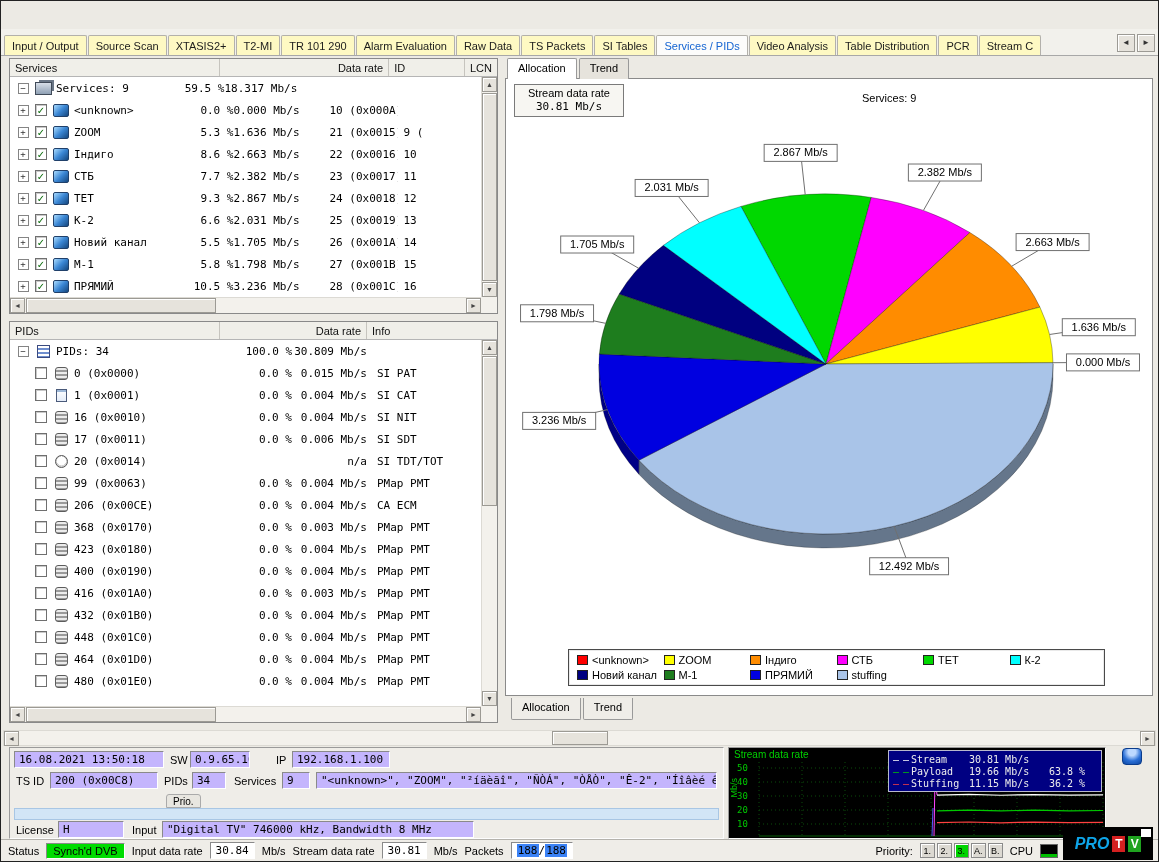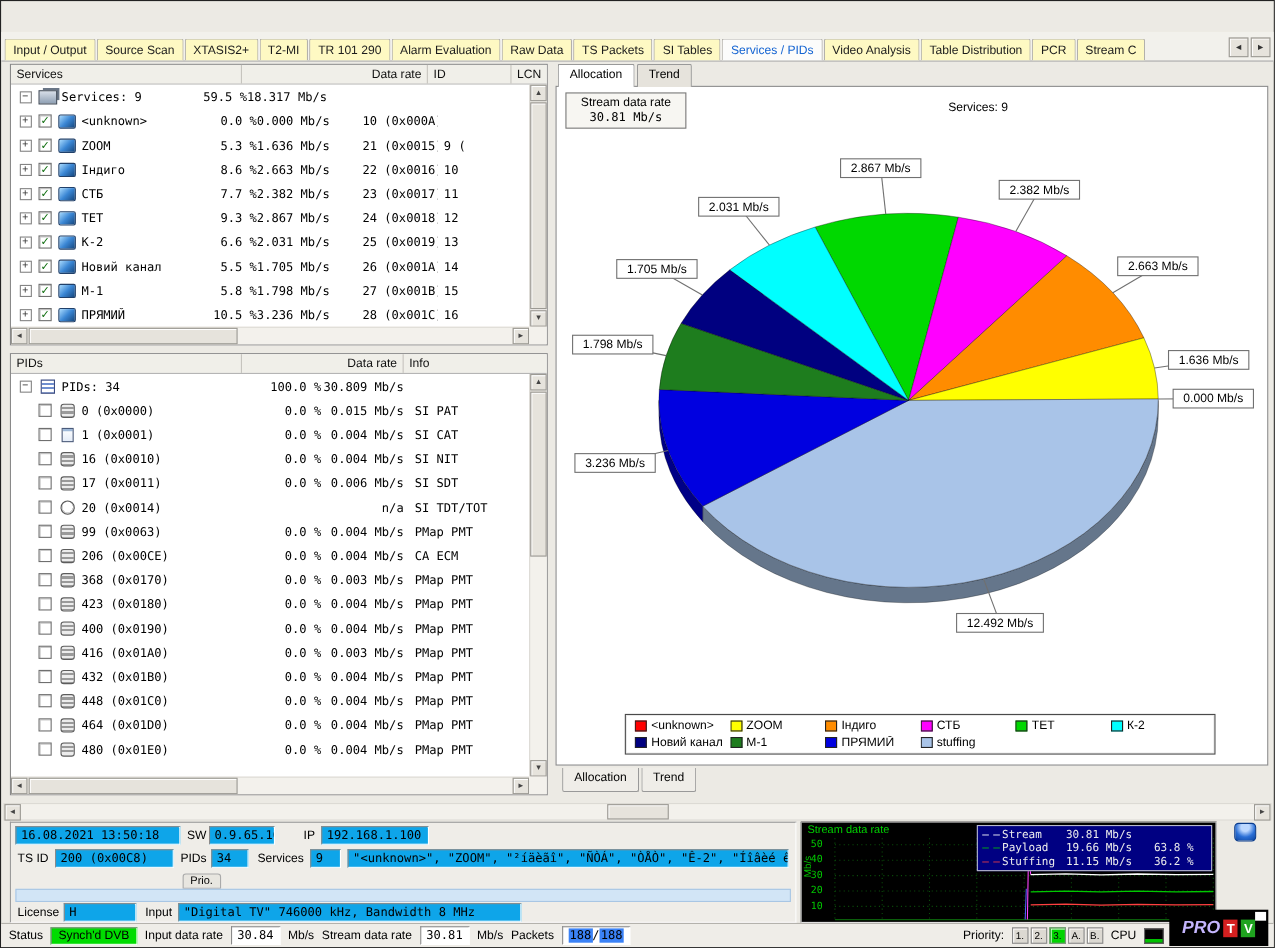--- a/index.html
+++ b/index.html
@@ -96,21 +96,21 @@
     box-shadow:inset 0 0 0 1px #e9e9e9;padding:4px 8px;display:grid;grid-template-columns:repeat(6,1fr);
     row-gap:3px;font-size:11px;}
   .lgitem{display:flex;align-items:center;gap:4px;white-space:nowrap;overflow:hidden;}
   .lgsw{width:11px;height:10px;border:1px solid #222;flex:none;}
   
   #main-hsb{position:absolute;left:2px;right:2px;top:729px;height:16px;background:#f3f1ec;border:1px solid #dcdad4;}
   
   #info{position:absolute;left:8px;top:746px;width:715px;height:92px;background:#efede8;
     border:1px solid;border-color:#9a9a9a #fdfdfd #fdfdfd #9a9a9a;font-size:11px;}
   .ilabel{position:absolute;white-space:nowrap;}
-  .scell{position:absolute;height:17px;background:#0ea5e9;border:1px solid;border-color:#8a8a8a #fff #fff #8a8a8a;
+  .scell{position:absolute;height:17px;background:#c4b5fd;border:1px solid;border-color:#8a8a8a #fff #fff #8a8a8a;
     font-family:"DejaVu Sans Mono",monospace;font-size:11px;padding:1px 4px;white-space:nowrap;overflow:hidden;}
   .minitab{position:absolute;border:1px solid #aaa;background:#e8e6e0;padding:0 6px;font-size:10px;
     border-radius:3px 3px 0 0;height:14px;line-height:13px;}
   .priostrip{position:absolute;left:4px;right:4px;height:12px;background:#d2e5f6;border:1px solid #a8c6e4;}
   
   #trend{position:absolute;left:727px;top:746px;width:378px;height:92px;background:#000;
     border:1px solid;border-color:#9a9a9a #fdfdfd #fdfdfd #9a9a9a;overflow:hidden;}
   .ttitle{position:absolute;left:5px;top:1px;color:#00d000;font-size:10px;}
   .tunit{position:absolute;left:0px;top:30px;color:#00c800;font-size:9px;writing-mode:vertical-rl;
     transform:rotate(180deg);}
@@ -134,21 +134,21 @@
     padding:1px 6px;color:#000;white-space:nowrap;}
   .pkt-green{background:#3b82f6;padding:0 1px;}
   .pri{width:15px;height:15px;border:1px solid #8a8a8a;background:#dcd9d2;box-shadow:inset 1px 1px 0 #fff;
     font-size:9px;display:flex;align-items:center;justify-content:center;flex:none;}
   .pri.on{background:#00d400;}
   .cpubox{width:18px;height:14px;background:#000;border:1px solid #666;
     background-image:linear-gradient(to top,#00c000 0 3px,#000 3px);flex:none;}
   .mlauto{margin-left:auto;}
   #logo{position:absolute;right:5px;bottom:1px;width:90px;height:33px;background:#000;display:flex;
     align-items:center;justify-content:center;gap:3px;z-index:6;}
-  .logo-pro{color:#c4b5fd;font:italic bold 16px "Liberation Sans",sans-serif;}
+  .logo-pro{color:#0ea5e9;font:italic bold 16px "Liberation Sans",sans-serif;}
   .logo-t{display:inline-block;width:13px;height:16px;background:#d42020;color:#fff;
     font:bold 12px/16px "Liberation Sans",sans-serif;text-align:center;}
   .logo-v{display:inline-block;width:13px;height:16px;background:#1fa31f;color:#fff;
     font:bold 12px/16px "Liberation Sans",sans-serif;text-align:center;}
   .logo-badge{position:absolute;right:2px;top:2px;width:10px;height:8px;background:#fff;}
 </style>
 </head>
 <body>
 
 <div class="win">

